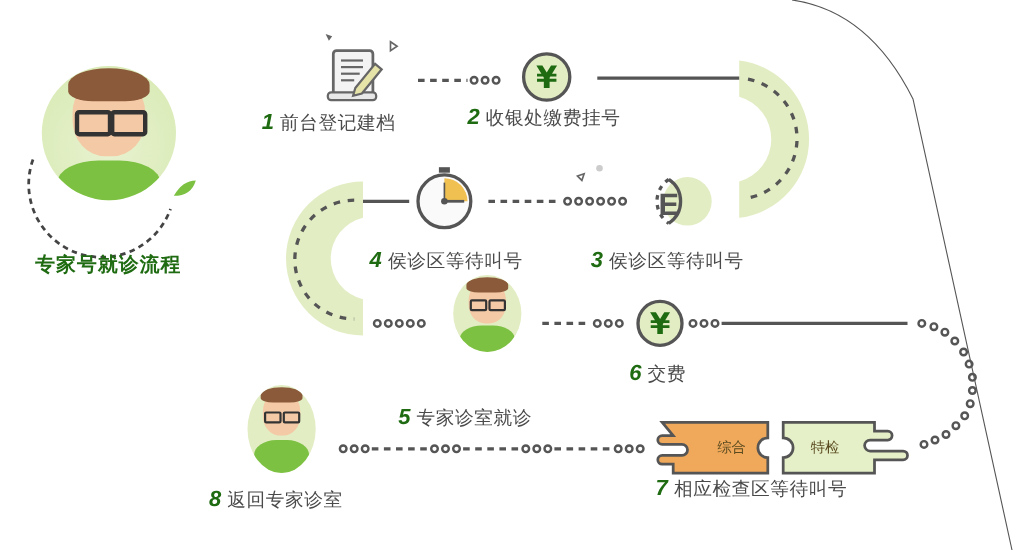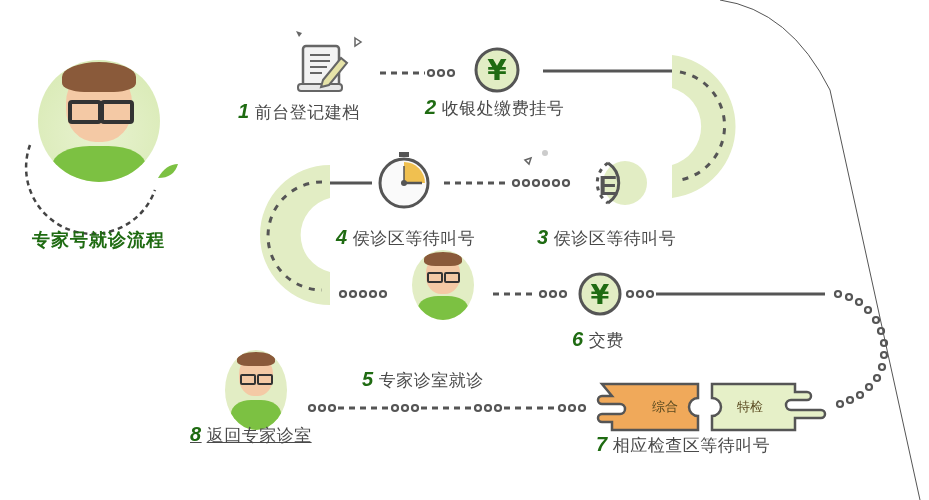--- a/index.html
+++ b/index.html
@@ -187,15 +187,15 @@
 </div>
 <div class="lbl" style="left:362px;top:328px;margin-top:40px;">
   <span class="num">5</span><span>专家诊室就诊</span>
 </div>
 <div class="lbl" style="left:572px;top:328px;">
   <span class="num">6</span><span>交费</span>
 </div>
 <div class="lbl" style="left:596px;top:433px;">
   <span class="num">7</span><span>相应检查区等待叫号</span>
 </div>
-<div class="lbl" style="left:190px;top:423px;text-decoration:underline;">
+<div class="lbl" style="left:190px;top:443px;">
   <span class="num">8</span><span>返回专家诊室</span>
 </div>
 
 </body></html>

